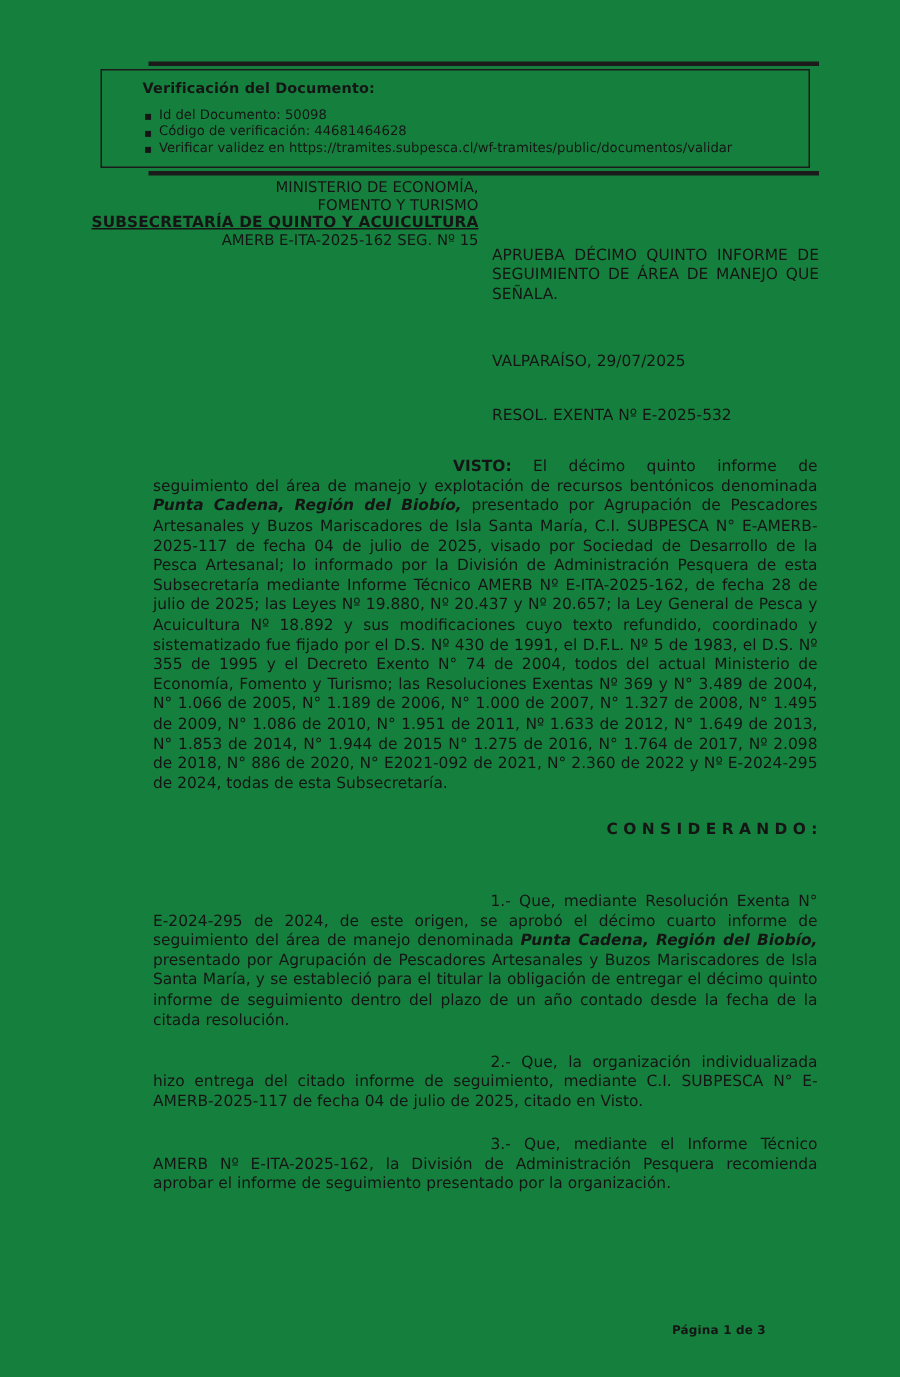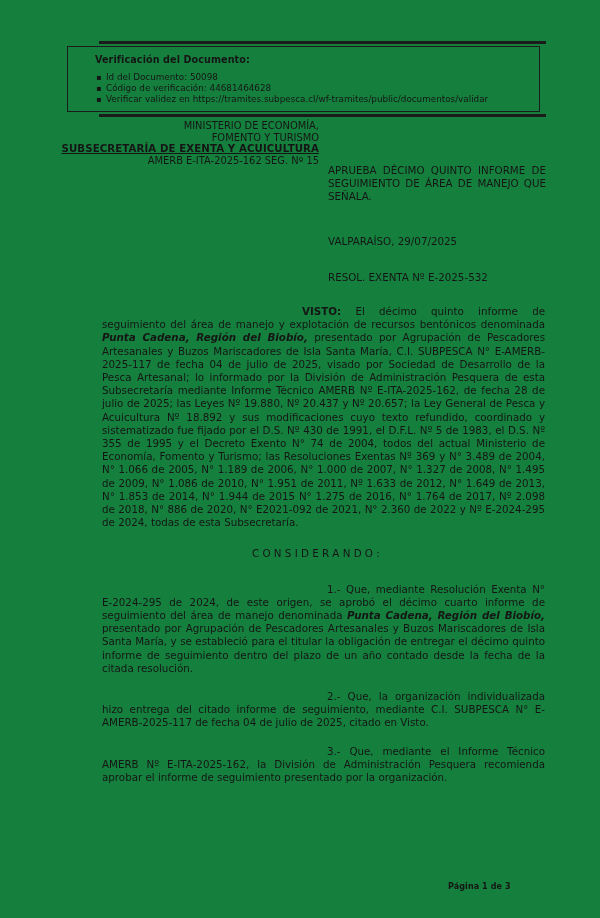--- a/index.html
+++ b/index.html
@@ -45,22 +45,22 @@
   .title-block .place-date { margin-top:31px; }
   .title-block .resol-number { margin-top:23px; }
 
   
   .body-col {
     position:absolute; left:102px; top:305px; width:443px;
     font-size:10.3px; line-height:13.2px; text-align:justify;
   }
   .visto { text-indent:200px; }
   .considerando-heading {
-    margin-top:18px; margin-bottom:22px; margin-left:150px;
-    text-align:left; text-indent:0; font-weight:normal; white-space:nowrap;
+    margin-top:18px; margin-bottom:34px; margin-left:150px;
+    text-align:right; text-indent:0; font-weight:bold; white-space:nowrap;
   }
   .para { text-indent:225px; }
   .para + .para { margin-top:15px; }
   .bi { font-weight:bold; font-style:italic; }
   b { font-weight:bold; }
 
   
   .footer {
     position:absolute; left:448px; top:882px;
     font-size:8px; font-weight:bold; letter-spacing:0.1px;
@@ -76,21 +76,21 @@
     <ul class="verify-list">
       <li>Id del Documento: 50098</li>
       <li>Código de verificación: 44681464628</li>
       <li>Verificar validez en https://tramites.subpesca.cl/wf-tramites/public/documentos/validar</li>
     </ul>
   </div>
 
   <div class="letterhead">
     <div>MINISTERIO DE ECONOMÍA,</div>
     <div>FOMENTO Y TURISMO</div>
-    <div class="subsecretaria">SUBSECRETARÍA DE EXENTA Y ACUICULTURA</div>
+    <div class="subsecretaria">SUBSECRETARÍA DE QUINTO Y ACUICULTURA</div>
     <div>AMERB E-ITA-2025-162 SEG. Nº 15</div>
   </div>
 
   <div class="title-block">
     <p class="subject">APRUEBA DÉCIMO QUINTO INFORME DE SEGUIMIENTO DE ÁREA DE MANEJO QUE SEÑALA.</p>
     <p class="place-date">VALPARAÍSO, 29/07/2025</p>
     <p class="resol-number">RESOL. EXENTA Nº E-2025-532</p>
   </div>
 
   <div class="body-col">

